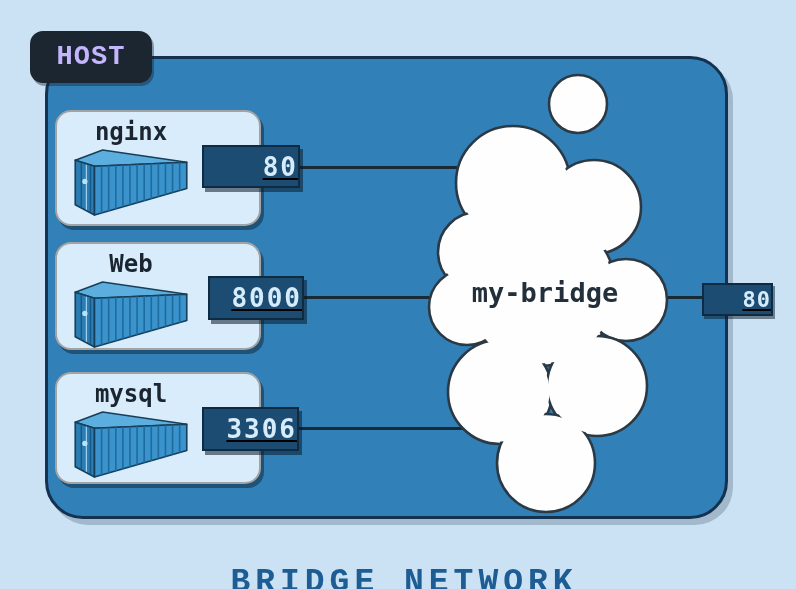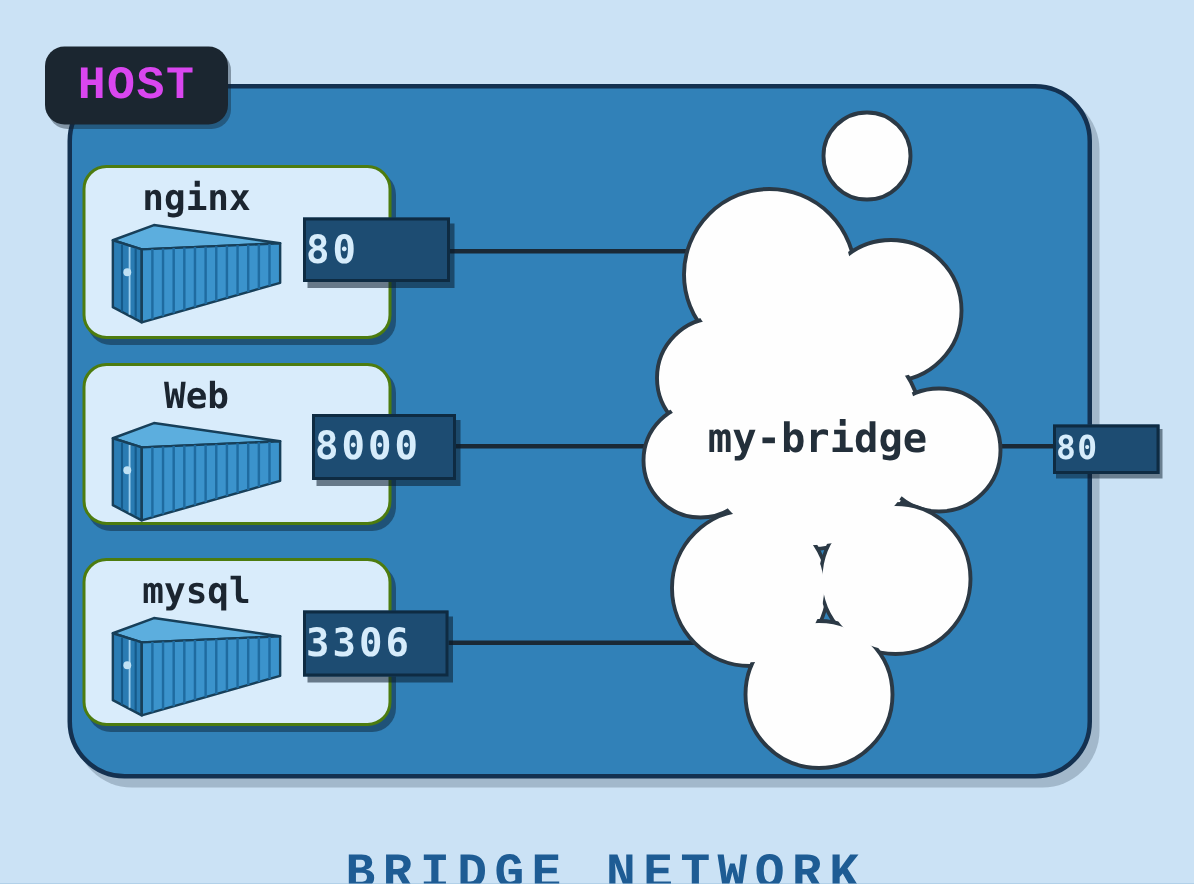--- a/index.html
+++ b/index.html
@@ -16,43 +16,44 @@
     box-sizing:border-box;
   }
   .host-badge {
     position:absolute; left:30px; top:31px; width:122px; height:52px;
     background:#1b2630; border-radius:13px;
     display:flex; align-items:center; justify-content:center;
     box-shadow:2px 3px 0 rgba(18,32,46,0.4);
   }
   .host-badge span {
     font-family:"Liberation Mono", monospace; font-weight:bold;
-    font-size:31px; color:#d946ef; letter-spacing:1px;
+    font-size:27px; color:#c4b5fd; letter-spacing:1px;
   }
   
   .card {
     position:absolute; left:55px; width:206px;
-    background:#d9ecfb; border:2px solid #4d7c0f; border-radius:16px;
+    background:#d9ecfb; border:2px solid #a3a3a3; border-radius:16px;
     box-shadow:3px 4px 0 rgba(13,35,54,0.5);
     box-sizing:border-box; display:flex; flex-direction:column; align-items:flex-start;
   }
   .card-inner { width:140px; margin-left:4px; display:flex; flex-direction:column; align-items:center; }
   .card-nginx { top:110px; height:116px; }
   .card-web   { top:242px; height:108px; }
   .card-mysql { top:372px; height:112px; }
   .card-label {
     margin-top:6px; font-weight:bold; font-size:24px; color:#1b2530;
   }
   .container-icon { width:114px; height:73px; margin-top:2px; }
   
   .port-badge {
     position:absolute; background:#1d4c72; border:2px solid #0e2b42;
     box-shadow:3px 4px 0 rgba(10,27,43,0.55);
-    display:flex; align-items:center; justify-content:flex-start;
+    display:flex; align-items:center; justify-content:flex-end;
     box-sizing:border-box;
+    text-decoration:underline;
   }
   .port-badge span { font-weight:bold; font-size:26px; color:#d6ecfb; letter-spacing:2px; }
   .pb-nginx { left:202px; top:145px; width:98px; height:43px; }
   .pb-web   { left:208px; top:276px; width:96px; height:44px; }
   .pb-mysql { left:202px; top:407px; width:97px; height:44px; }
   .pb-host  { left:702px; top:283px; width:71px; height:33px; box-shadow:2px 3px 0 rgba(10,27,43,0.5); }
   .pb-host span { font-size:22px; letter-spacing:1px; }
   
   .line { position:absolute; height:3px; background:#1a2936; }
   .line-nginx { left:296px; top:166px; width:254px; }

